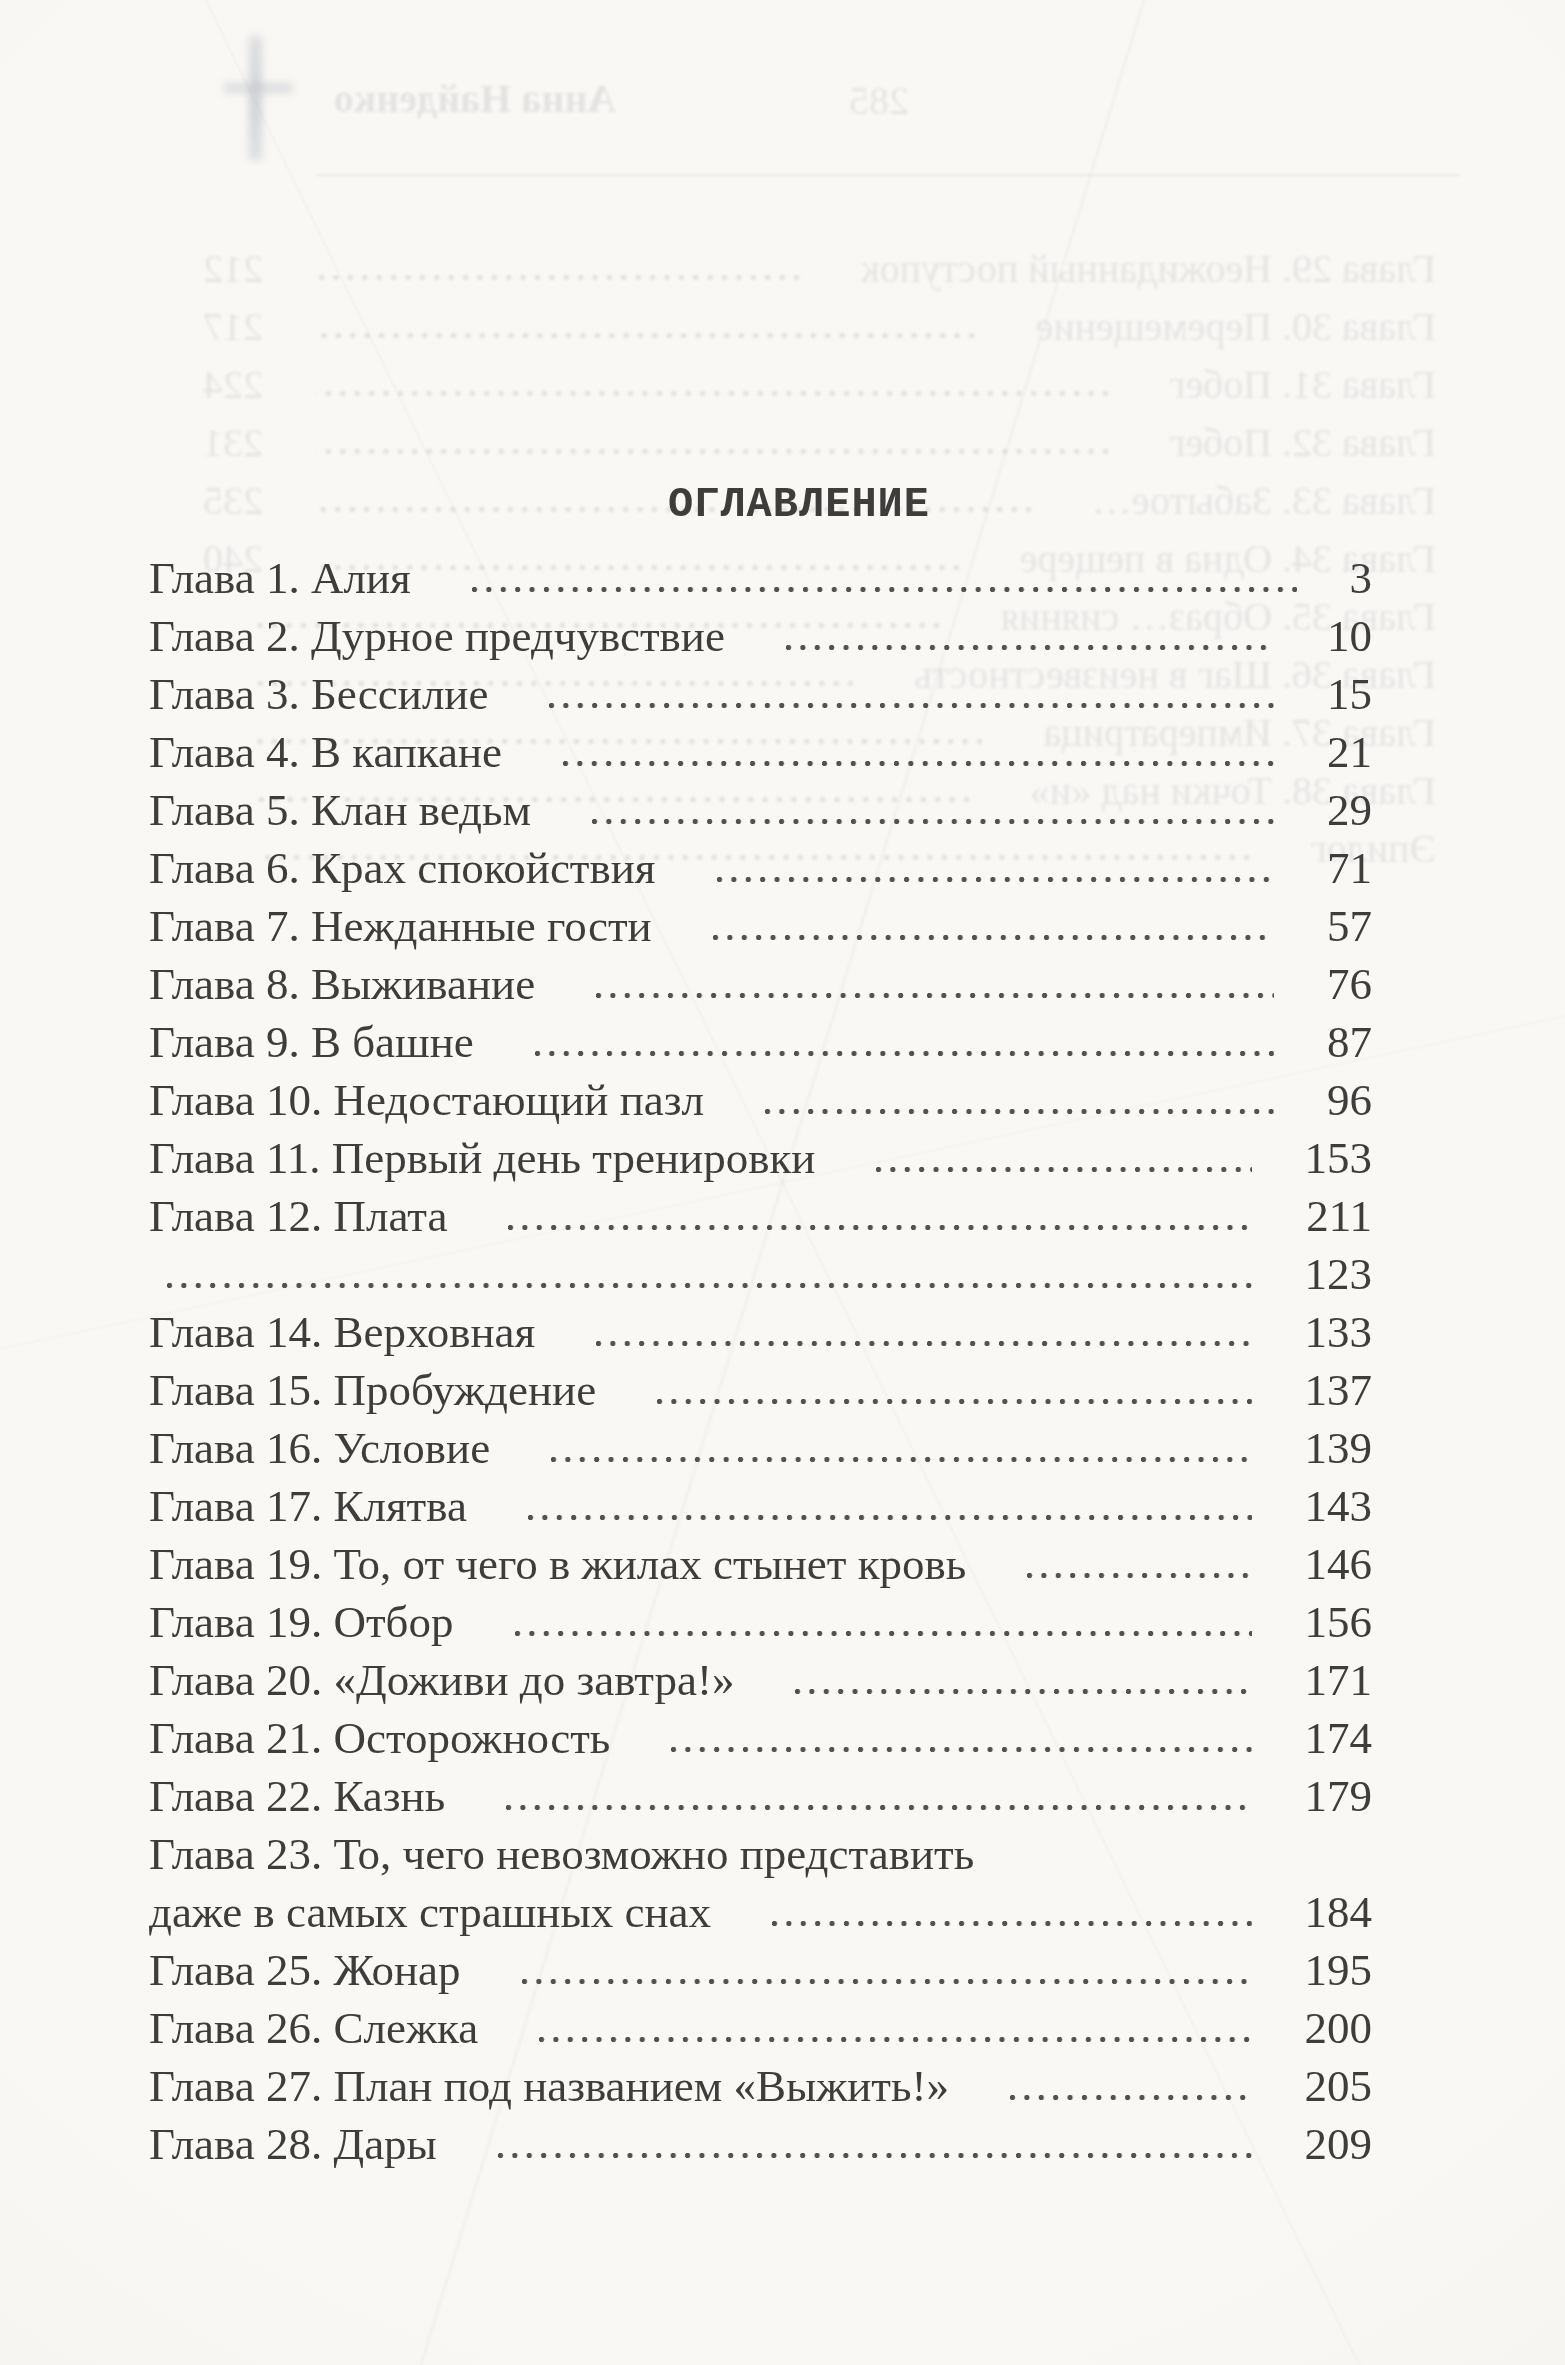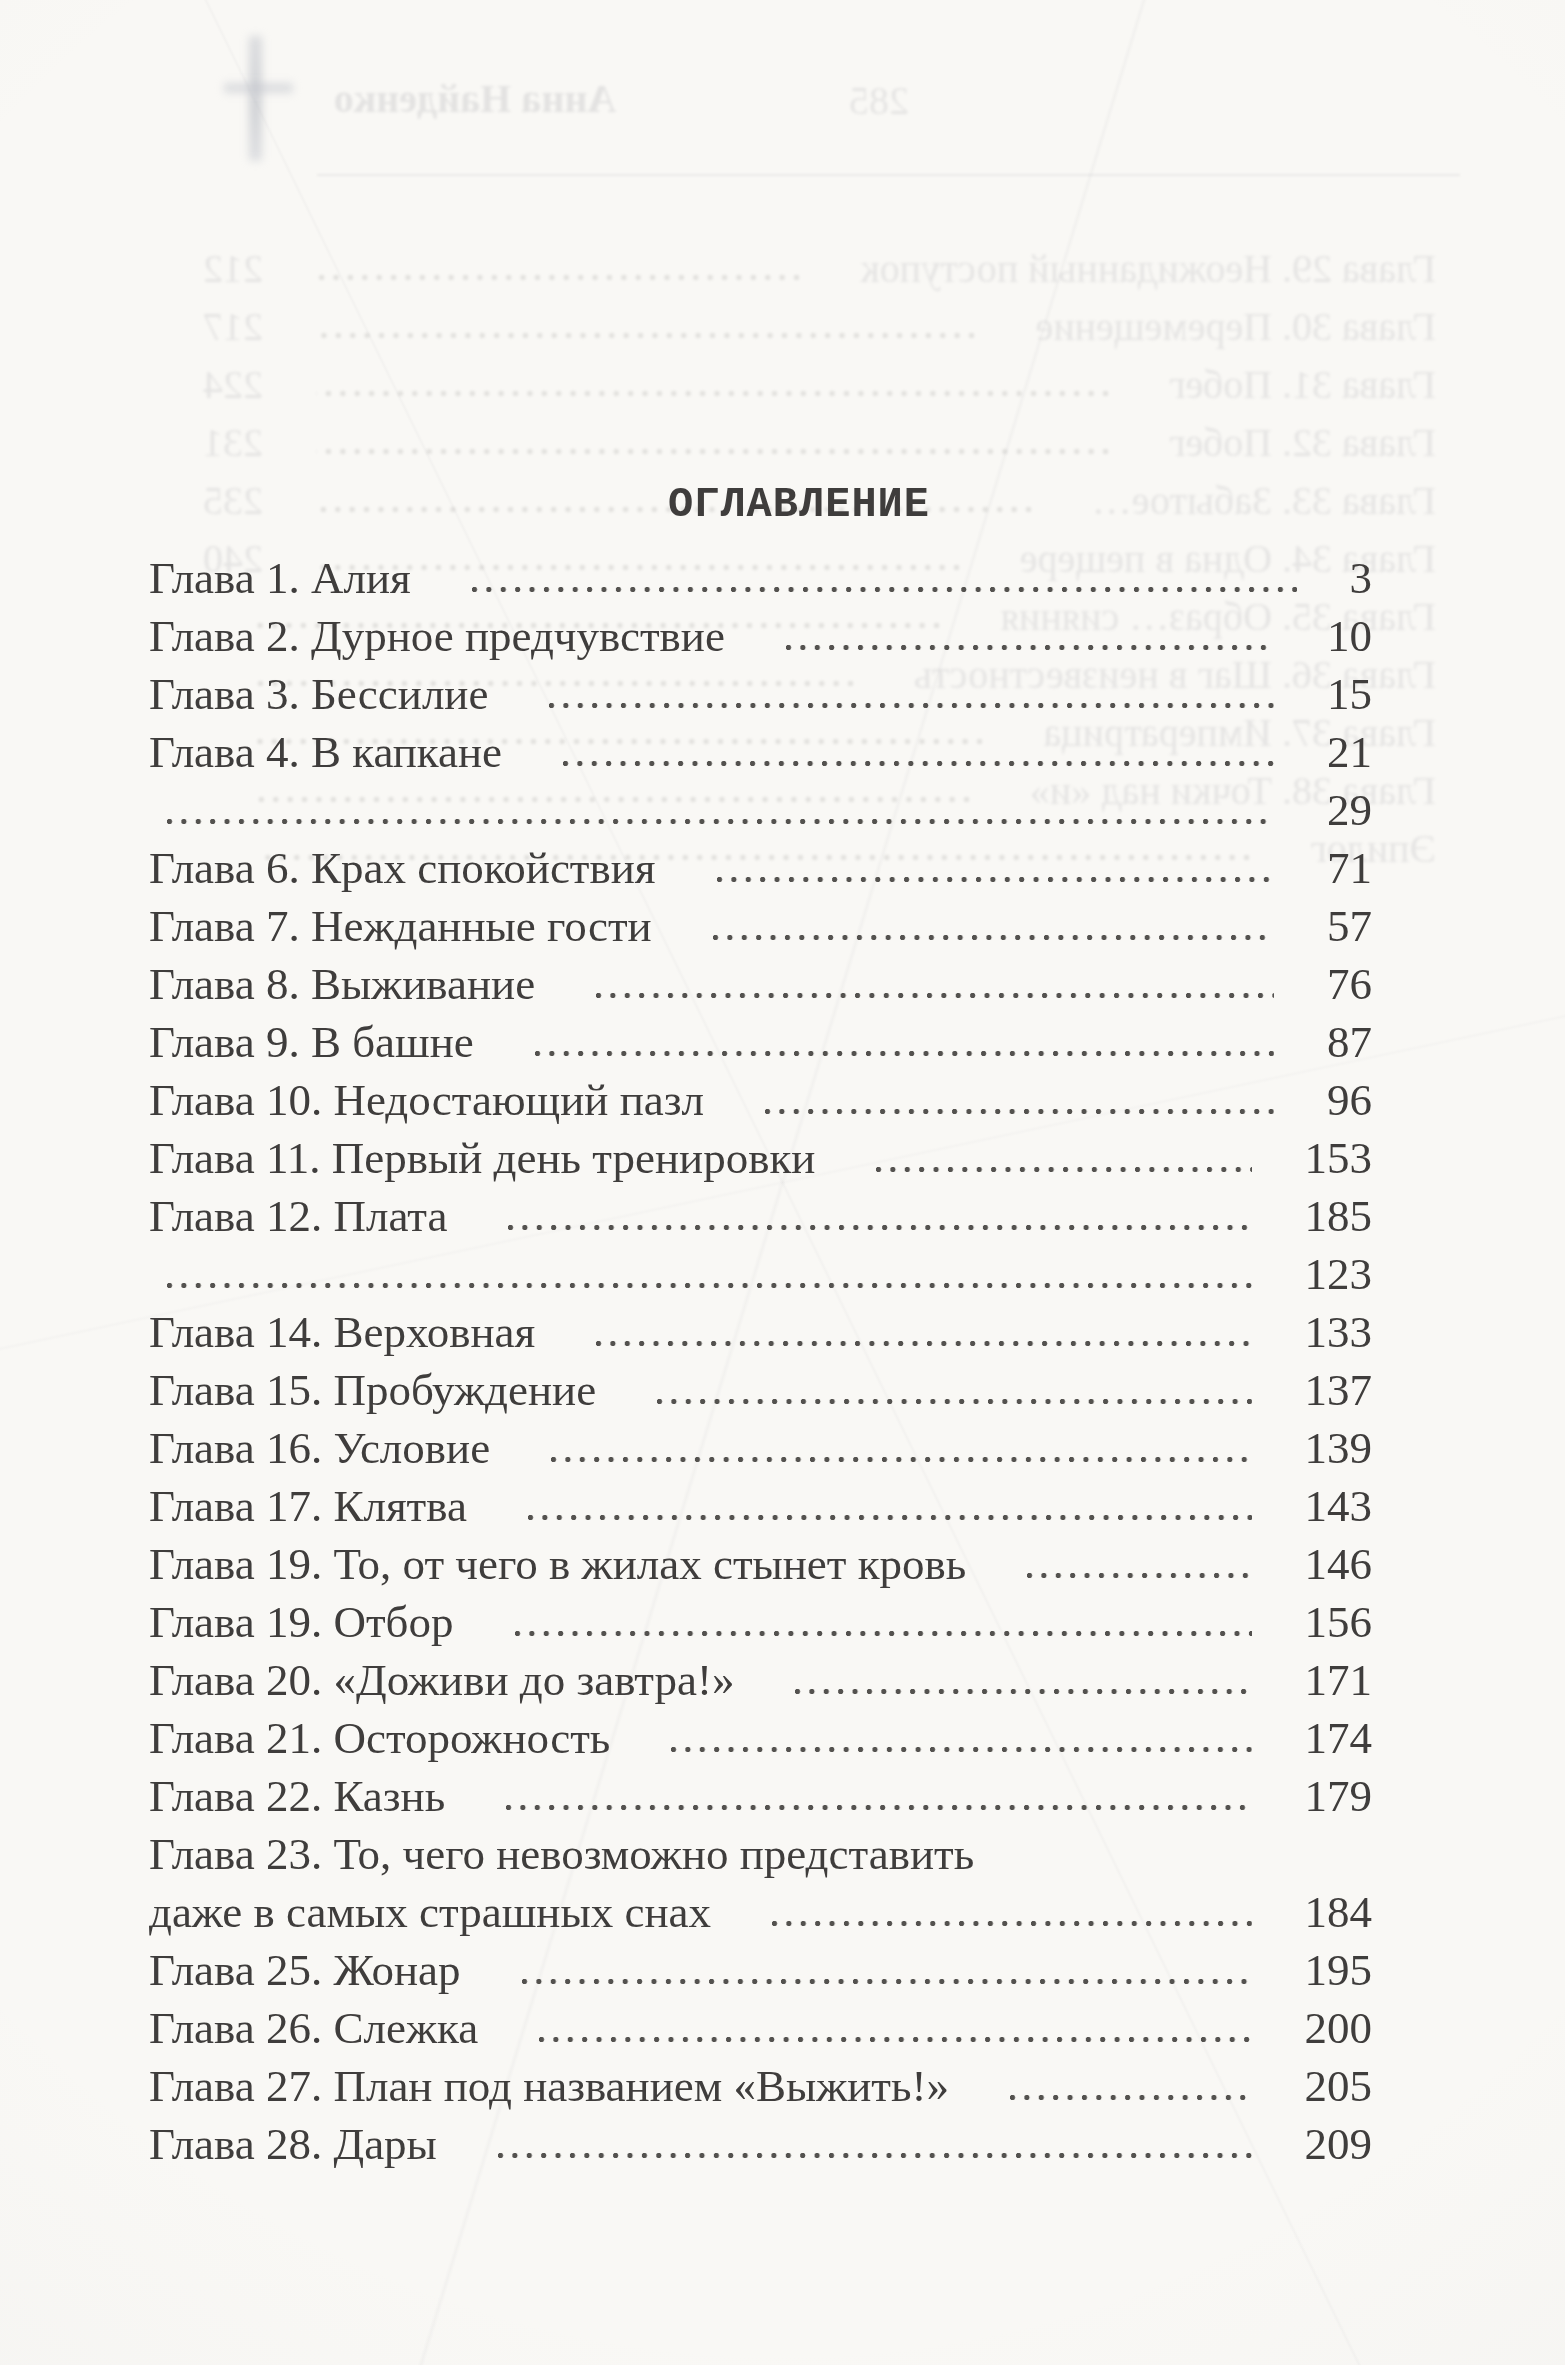--- a/index.html
+++ b/index.html
@@ -146,20 +146,21 @@
     <span class="pagenum">15</span>
   </div>
 
   <div class="row">
     <span class="label">Глава 4. В капкане</span>
     <span class="leader"></span>
     <span class="pagenum">21</span>
   </div>
 
   <div class="row">
+    <span class="label">Глава 5. Клан ведьм</span>
     <span class="leader"></span>
     <span class="pagenum">29</span>
   </div>
 
   <div class="row">
     <span class="label">Глава 6. Крах спокойствия</span>
     <span class="leader"></span>
     <span class="pagenum">71</span>
   </div>
 
@@ -189,21 +190,21 @@
 
   <div class="row">
     <span class="label">Глава 11. Первый день тренировки</span>
     <span class="leader"></span>
     <span class="pagenum">153</span>
   </div>
 
   <div class="row">
     <span class="label">Глава 12. Плата</span>
     <span class="leader"></span>
-    <span class="pagenum">185</span>
+    <span class="pagenum">211</span>
   </div>
 
   <div class="row">
     <span class="leader"></span>
     <span class="pagenum">123</span>
   </div>
 
   <div class="row">
     <span class="label">Глава 14. Верховная</span>
     <span class="leader"></span>

